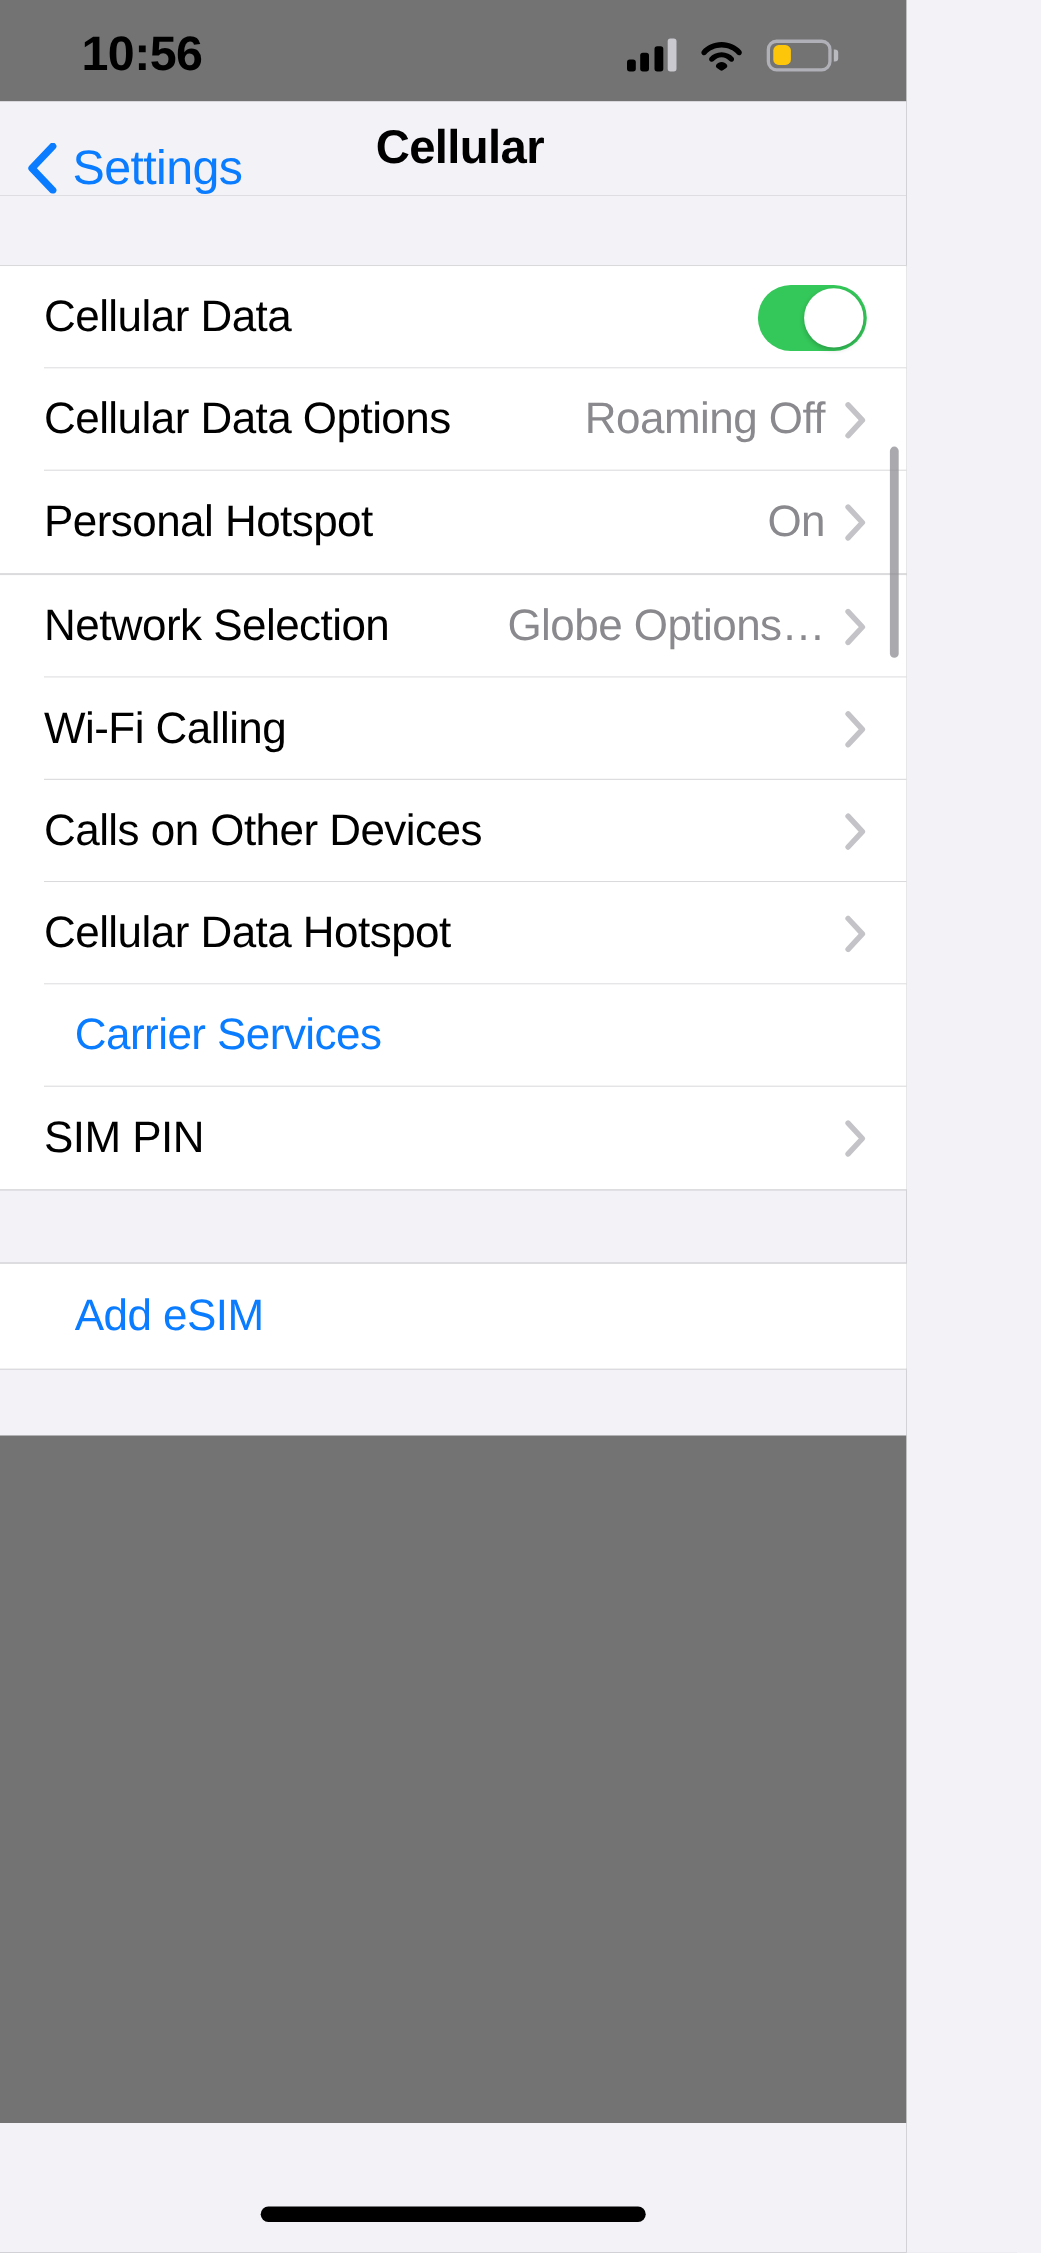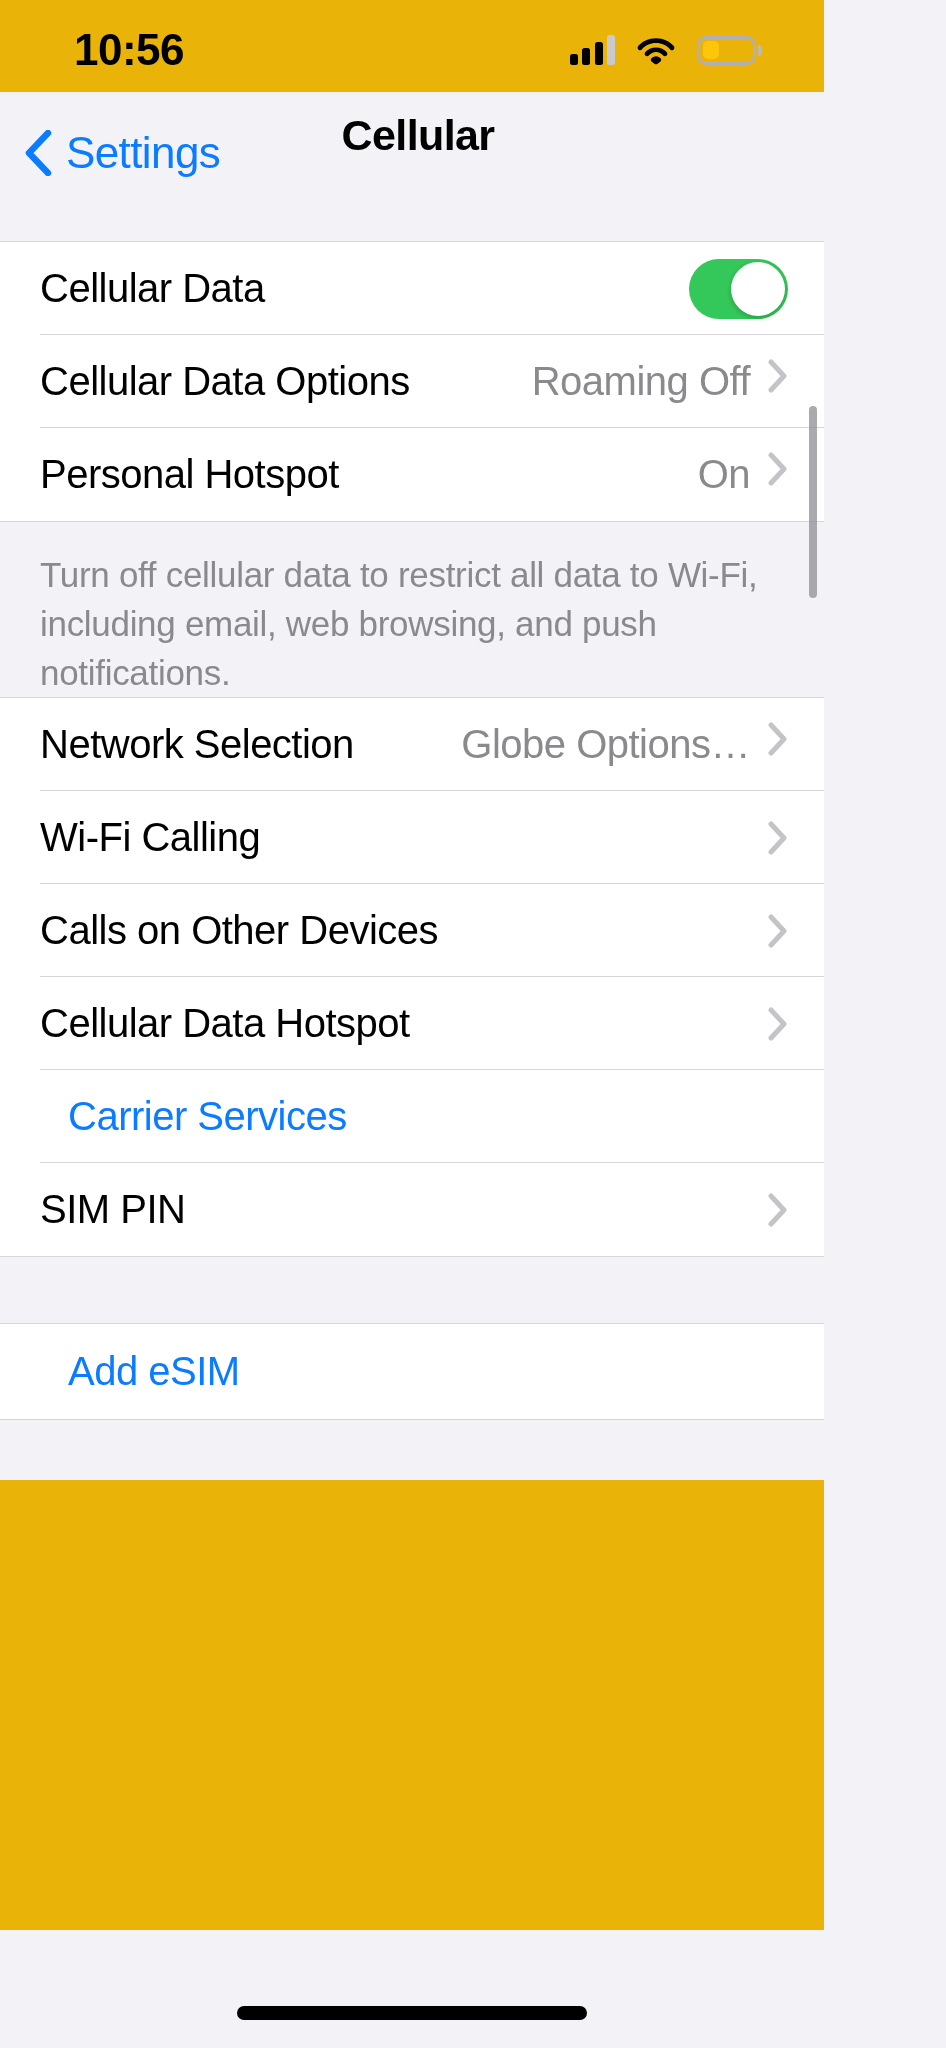--- a/index.html
+++ b/index.html
@@ -3,21 +3,21 @@
 <meta charset="utf-8">
 <style>
   * { margin:0; padding:0; box-sizing:border-box; }
   html, body {
     width:946px; height:2048px;
     background:#f2f2f7;
     font-family:"Liberation Sans", sans-serif;
     -webkit-font-smoothing:antialiased;
     overflow:hidden;
   }
-  .screen { position:relative; width:824px; height:2048px; background:#eab308; }
+  .screen { position:relative; width:824px; height:2048px; background:#737373; }
 
   
   .status-bar {
     position:relative; height:92px;
     display:flex; align-items:center; justify-content:space-between;
     padding:0 62px 0 74px;
   }
   .status-time {
     font-size:44px; font-weight:bold; color:#000;
     letter-spacing:-0.5px; margin-top:8px;
@@ -88,21 +88,21 @@
   .row-divider::after {
     content:""; position:absolute; left:40px; right:0; bottom:0;
     height:1.5px; background:#d6d6da;
   }
   .row-label {
     font-size:40px; color:#000; letter-spacing:-0.5px;
     white-space:nowrap;
   }
   .row-label.link { color:#0a7cff;margin-left:28px; }
   .row-right {
-    margin-left:auto; display:flex; gap:18px;
+    margin-left:auto; display:flex; align-items:center; gap:18px;
   }
   .row-value {
     font-size:40px; color:#8a8a8e; letter-spacing:-0.5px;
     white-space:nowrap;
   }
   .chevron { width:20px; height:34px; display:block; flex-shrink:0; }
 
   
   .toggle {
     width:99px; height:60px; border-radius:30px;
@@ -218,23 +218,20 @@
         <span class="row-label">Personal Hotspot</span>
         <div class="row-right">
           <span class="row-value">On</span>
           <svg class="chevron" viewBox="0 0 20 34">
             <path d="M3 3 L16 17 L3 31" stroke="#c4c4c8" stroke-width="5" fill="none" stroke-linecap="round" stroke-linejoin="round"></path>
           </svg>
         </div>
       </div>
     </div>
 
-    <div class="footer-block">
-      <div class="footer-text">Turn off cellular data to restrict all data to Wi-Fi, including email, web browsing, and push notifications.</div>
-    </div>
 
 
     <div class="group sep-top sep-bot">
 
       <div class="row row-divider">
         <span class="row-label">Network Selection</span>
         <div class="row-right">
           <span class="row-value">Globe Options…</span>
           <svg class="chevron" viewBox="0 0 20 34">
             <path d="M3 3 L16 17 L3 31" stroke="#c4c4c8" stroke-width="5" fill="none" stroke-linecap="round" stroke-linejoin="round"></path>

